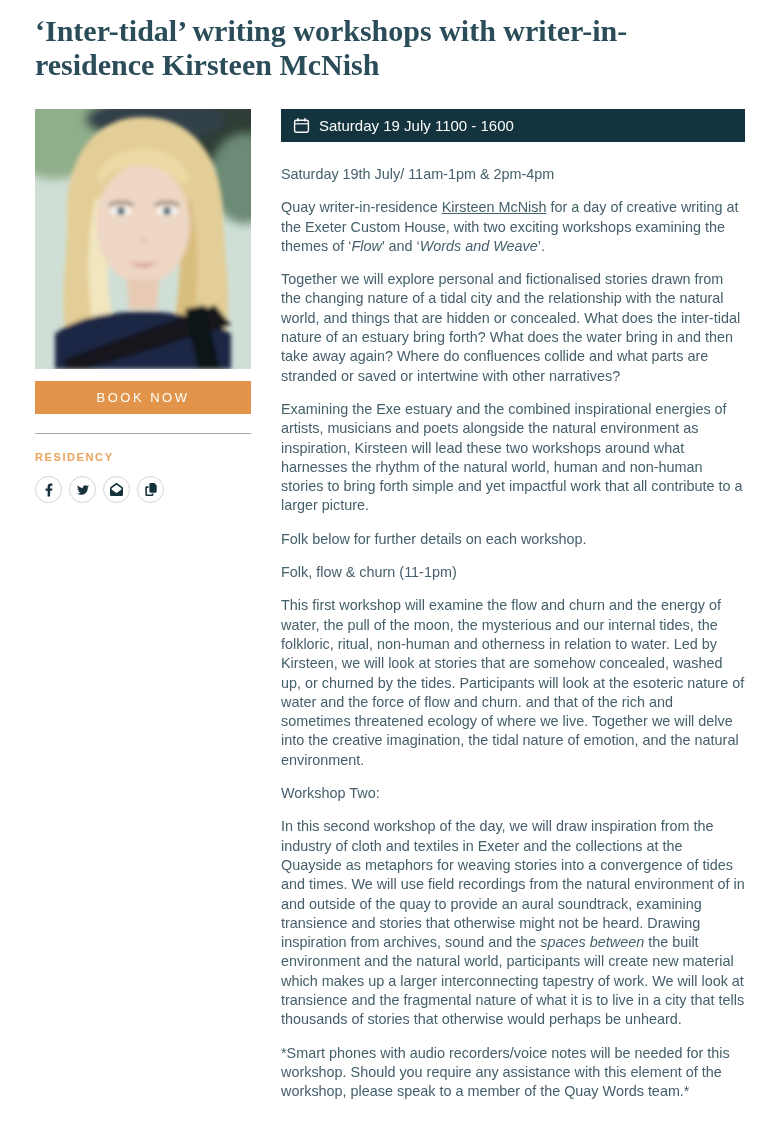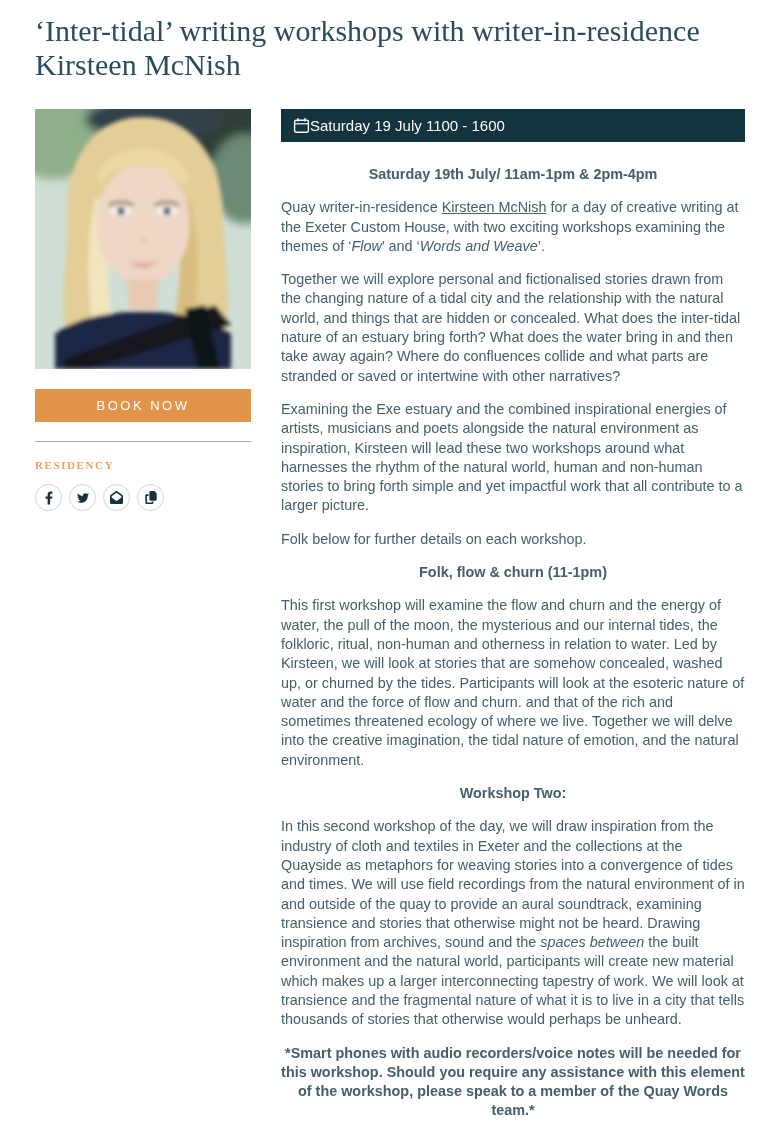--- a/index.html
+++ b/index.html
@@ -1,41 +1,41 @@
 <!DOCTYPE html>
 <html><head>
 <meta charset="utf-8">
 <style>
   html,body{margin:0;padding:0;background:#fff;}
   body{width:767px;height:1137px;overflow:hidden;font-family:"Liberation Sans",sans-serif;}
   .page{padding:0 22px 0 35px;}
-  h1{margin:14px 0 0;font-family:"Liberation Serif",serif;font-weight:400;
+  h1{margin:14px 0 0;font-family:"Liberation Serif",serif;font-weight:700;
      font-size:30px;line-height:34px;color:#2b4d59;letter-spacing:0;}
   .columns{display:flex;gap:30px;margin-top:27px;align-items:flex-start;}
   
   .sidebar{width:216px;flex:none;}
   .photo{width:216px;height:260px;overflow:hidden;display:block;}
-  .book-btn{display:block;width:100%;height:33px;margin-top:20px;background:#e2954a;
+  .book-btn{display:block;width:100%;height:33px;margin-top:12px;background:#e2954a;
      color:#fff;border:0;font-family:"Liberation Sans",sans-serif;font-size:13px;
      letter-spacing:2.5px;cursor:pointer;}
   .side-divider{border:0;border-top:1px solid #a8a8a8;margin:19px 0 0;}
-  .category{margin-top:17px;color:#eba25a;font-size:11px;font-weight:bold;letter-spacing:1.6px;font-family:Liberation Serif, serif;}
+  .category{margin-top:17px;color:#eba25a;font-size:11px;font-weight:bold;letter-spacing:1.6px;}
   .share-row{display:flex;gap:7px;margin-top:13px;}
   .icon-circle{width:27px;height:27px;border:1px solid #d4d4d4;border-radius:50%;
      display:flex;align-items:center;justify-content:center;color:#16323c;
      background:#fff;box-sizing:border-box;cursor:pointer;text-decoration:none;}
   .icon-circle svg{display:block;}
   
   .content{flex:1;min-width:0;}
   .date-bar{height:33px;background:#13333e;color:#fbfbfb;display:flex;align-items:center;
-     gap:0;padding:0 12px;font-size:15px;}
+     gap:9px;padding:0 12px;font-size:15px;}
   .date-bar .cal{display:flex;align-items:center;}
   .article{padding-top:9px;font-size:14.4px;line-height:19.3px;color:#45606b;}
   .article p{margin:14px 0;}
-  .article p.b{font-weight:bold;text-align:center;}
+  .article p.b{font-weight:normal;}
   .article .italic{font-style:italic;}
   .article a.text-link{color:inherit;text-decoration:underline;cursor:pointer;}
 </style>
 </head>
 <body>
 
 <div class="page">
 
   <h1>‘Inter-tidal’ writing workshops with writer-in-residence Kirsteen McNish</h1>
 

